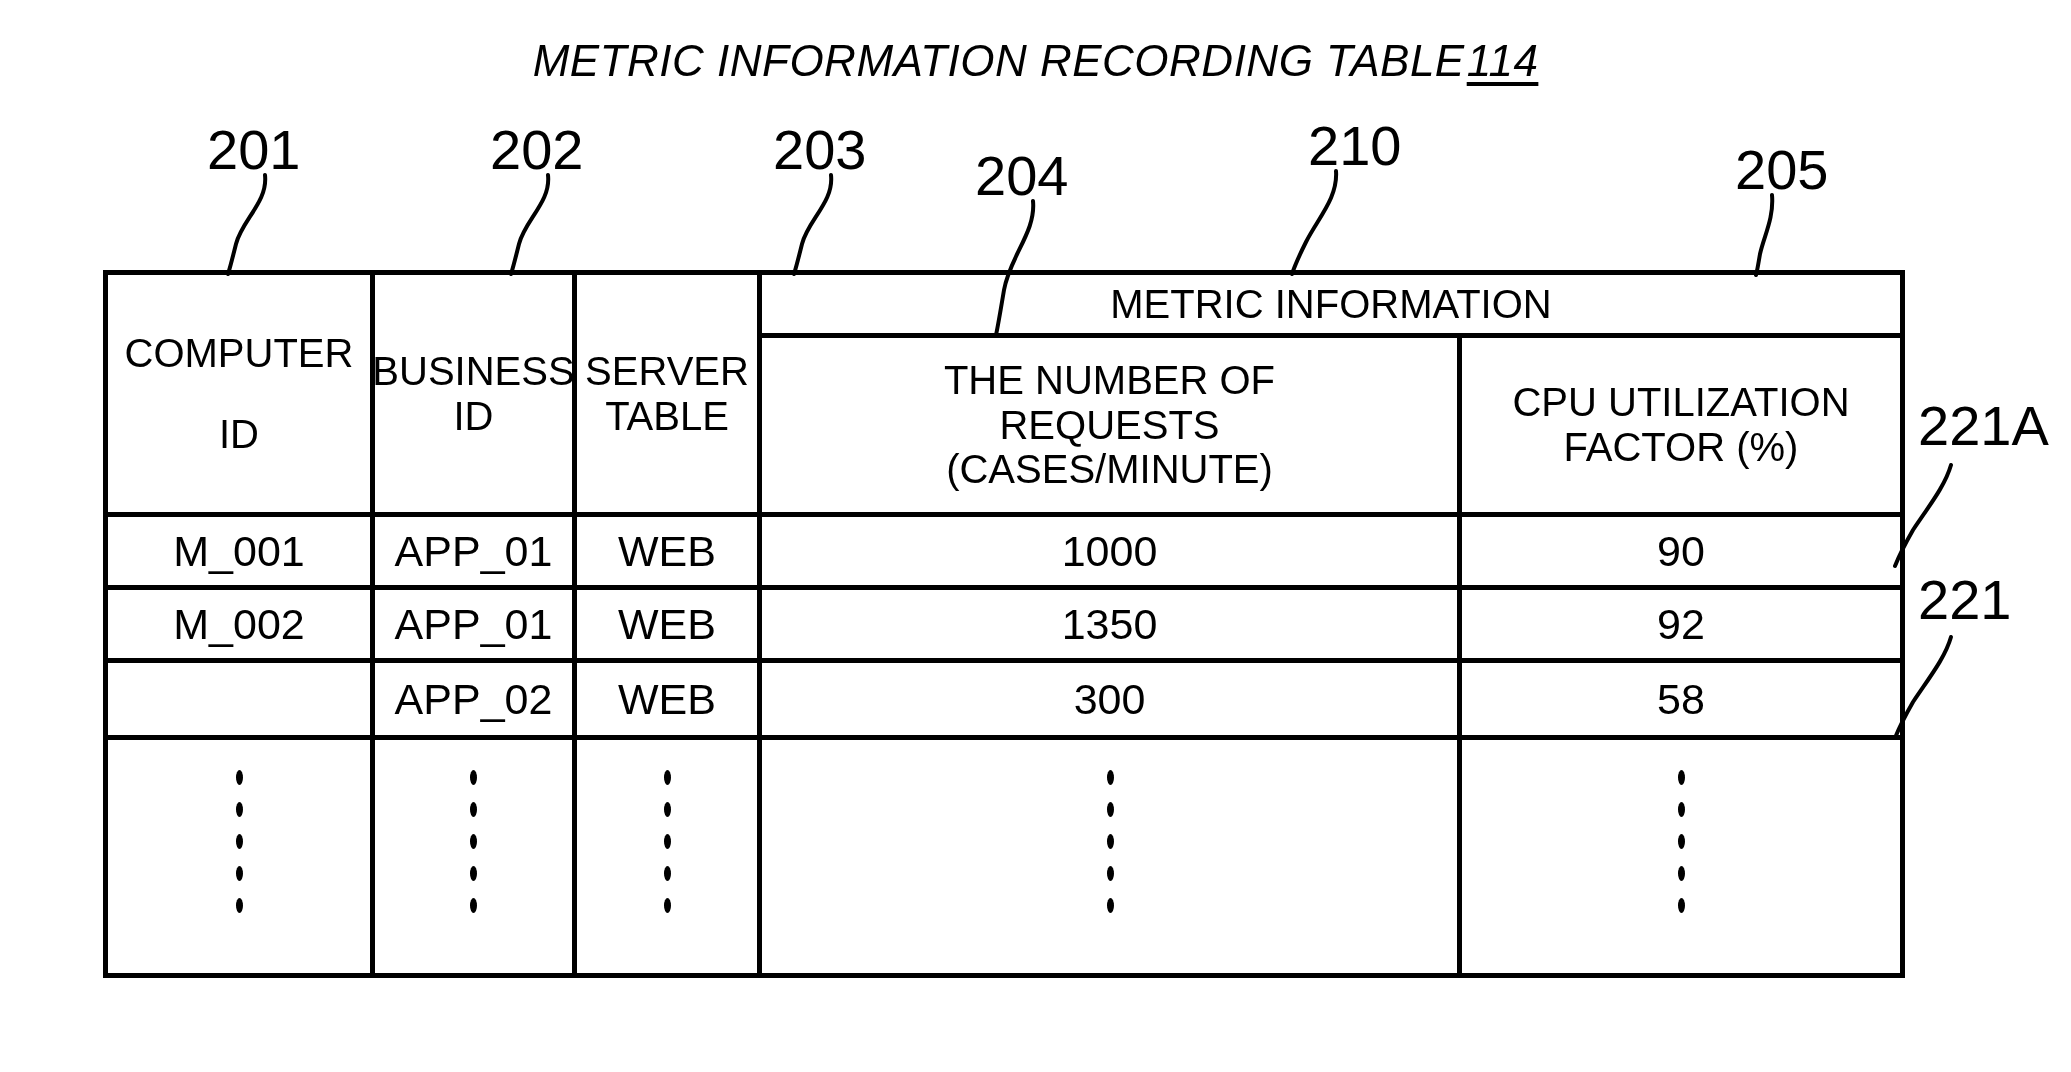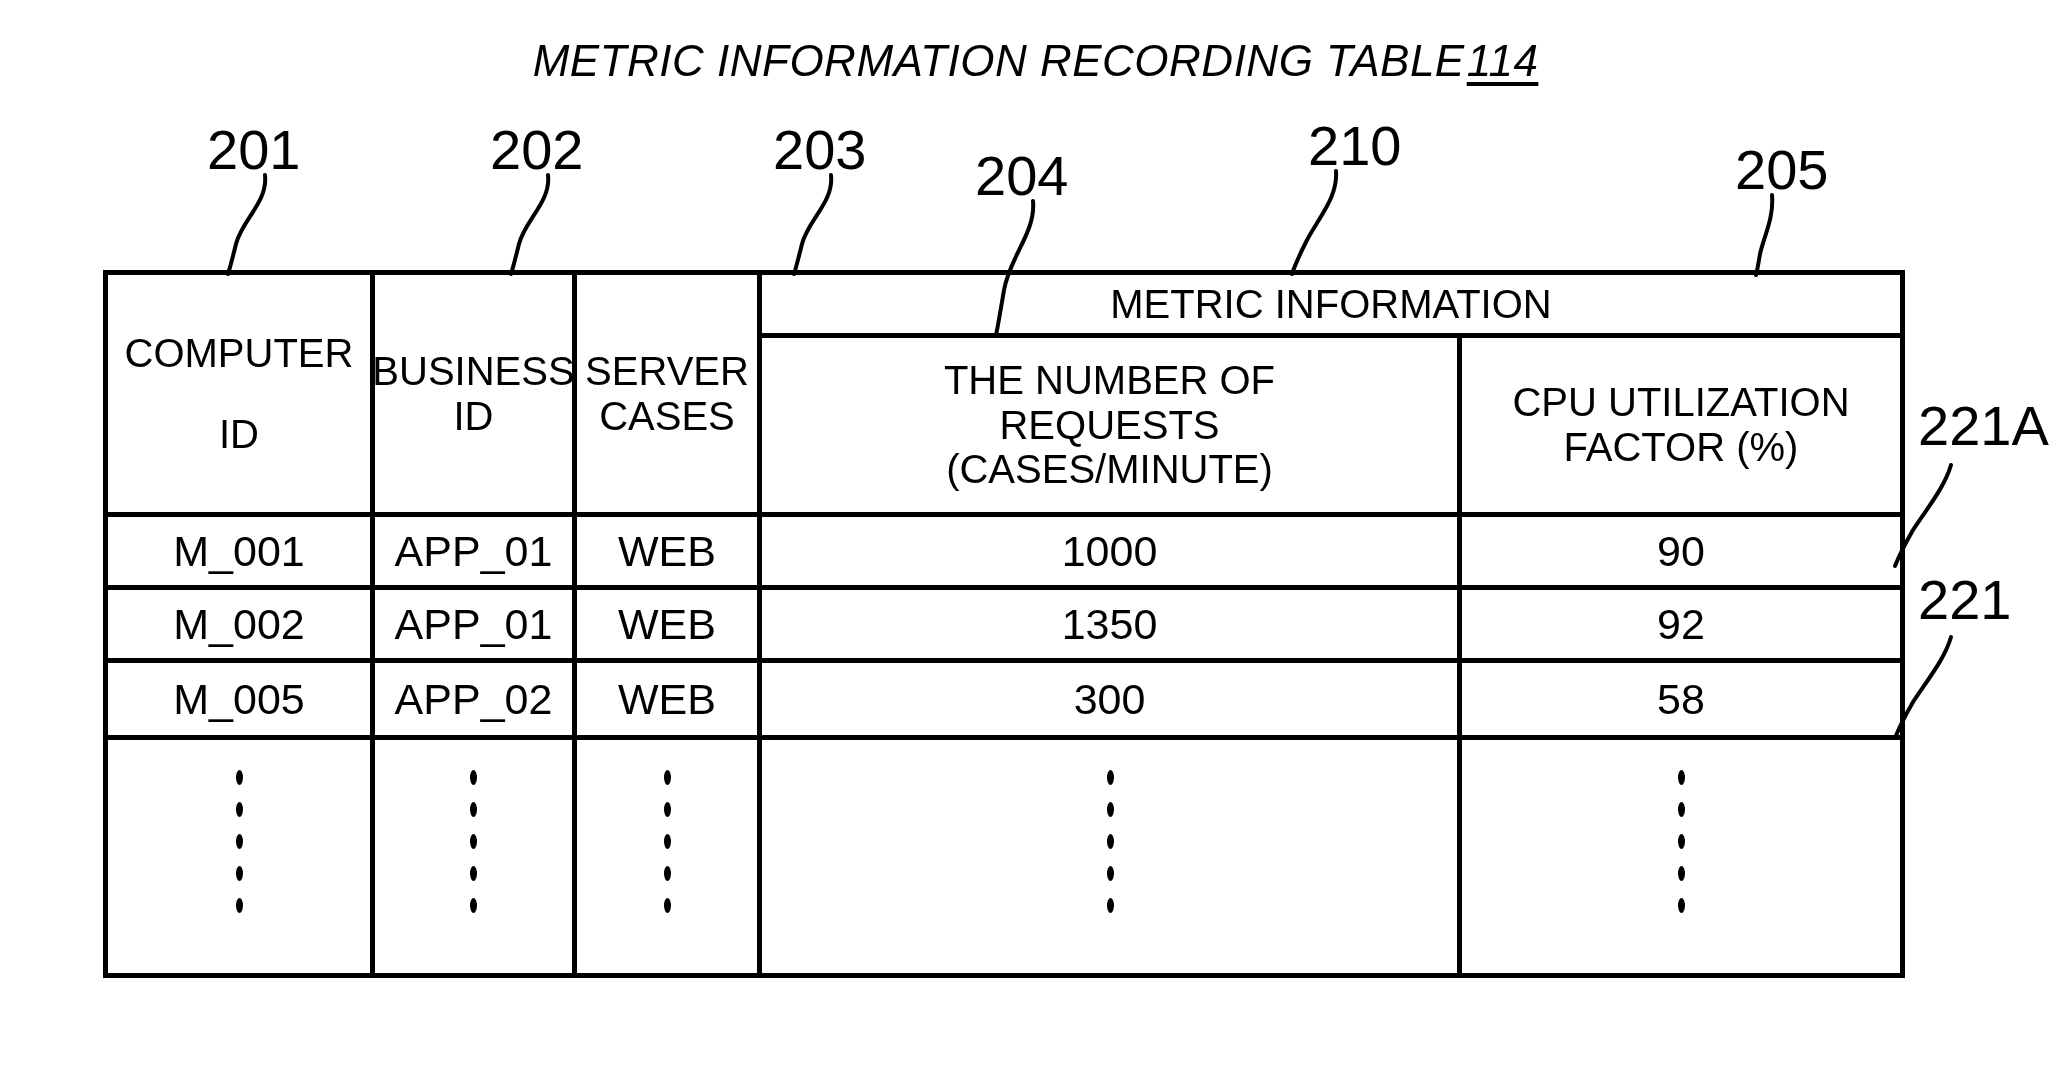--- a/index.html
+++ b/index.html
@@ -185,21 +185,21 @@
     <span>ID</span>
   </div>
 
   <div class="cell head" style="left:272px; top:5px; width:197px; height:237px; flex-direction:column;">
     <span>BUSINESS</span>
     <span>ID</span>
   </div>
 
   <div class="cell head" style="left:474px; top:5px; width:180px; height:237px; flex-direction:column;">
     <span>SERVER</span>
-    <span>CASES</span>
+    <span>TABLE</span>
   </div>
 
   <div class="cell head" style="left:659px; top:68px; width:695px; height:174px; flex-direction:column;">
     <span>THE NUMBER OF</span>
     <span>REQUESTS</span>
     <span>(CASES/MINUTE)</span>
   </div>
 
   <div class="cell head" style="left:1359px; top:68px; width:438px; height:174px; flex-direction:column;">
     <span>CPU UTILIZATION</span>
@@ -211,21 +211,20 @@
   <div class="cell data" style="left:474px;  top:247px; width:180px; height:68px;">WEB</div>
   <div class="cell data" style="left:659px;  top:247px; width:695px; height:68px;">1000</div>
   <div class="cell data" style="left:1359px; top:247px; width:438px; height:68px;">90</div>
 
   <div class="cell data" style="left:5px;    top:320px; width:262px; height:68px;">M_002</div>
   <div class="cell data" style="left:272px;  top:320px; width:197px; height:68px;">APP_01</div>
   <div class="cell data" style="left:474px;  top:320px; width:180px; height:68px;">WEB</div>
   <div class="cell data" style="left:659px;  top:320px; width:695px; height:68px;">1350</div>
   <div class="cell data" style="left:1359px; top:320px; width:438px; height:68px;">92</div>
 
-  <div class="cell data" style="left:5px;    top:393px; width:262px; height:72px;">M_005</div>
   <div class="cell data" style="left:272px;  top:393px; width:197px; height:72px;">APP_02</div>
   <div class="cell data" style="left:474px;  top:393px; width:180px; height:72px;">WEB</div>
   <div class="cell data" style="left:659px;  top:393px; width:695px; height:72px;text-align:right;">300</div>
   <div class="cell data" style="left:1359px; top:393px; width:438px; height:72px;">58</div>
 
   <div class="vdots" style="left:124px;  top:500px; width:24px;">
     <i></i>
       <i></i>
       <i></i>
       <i></i>

